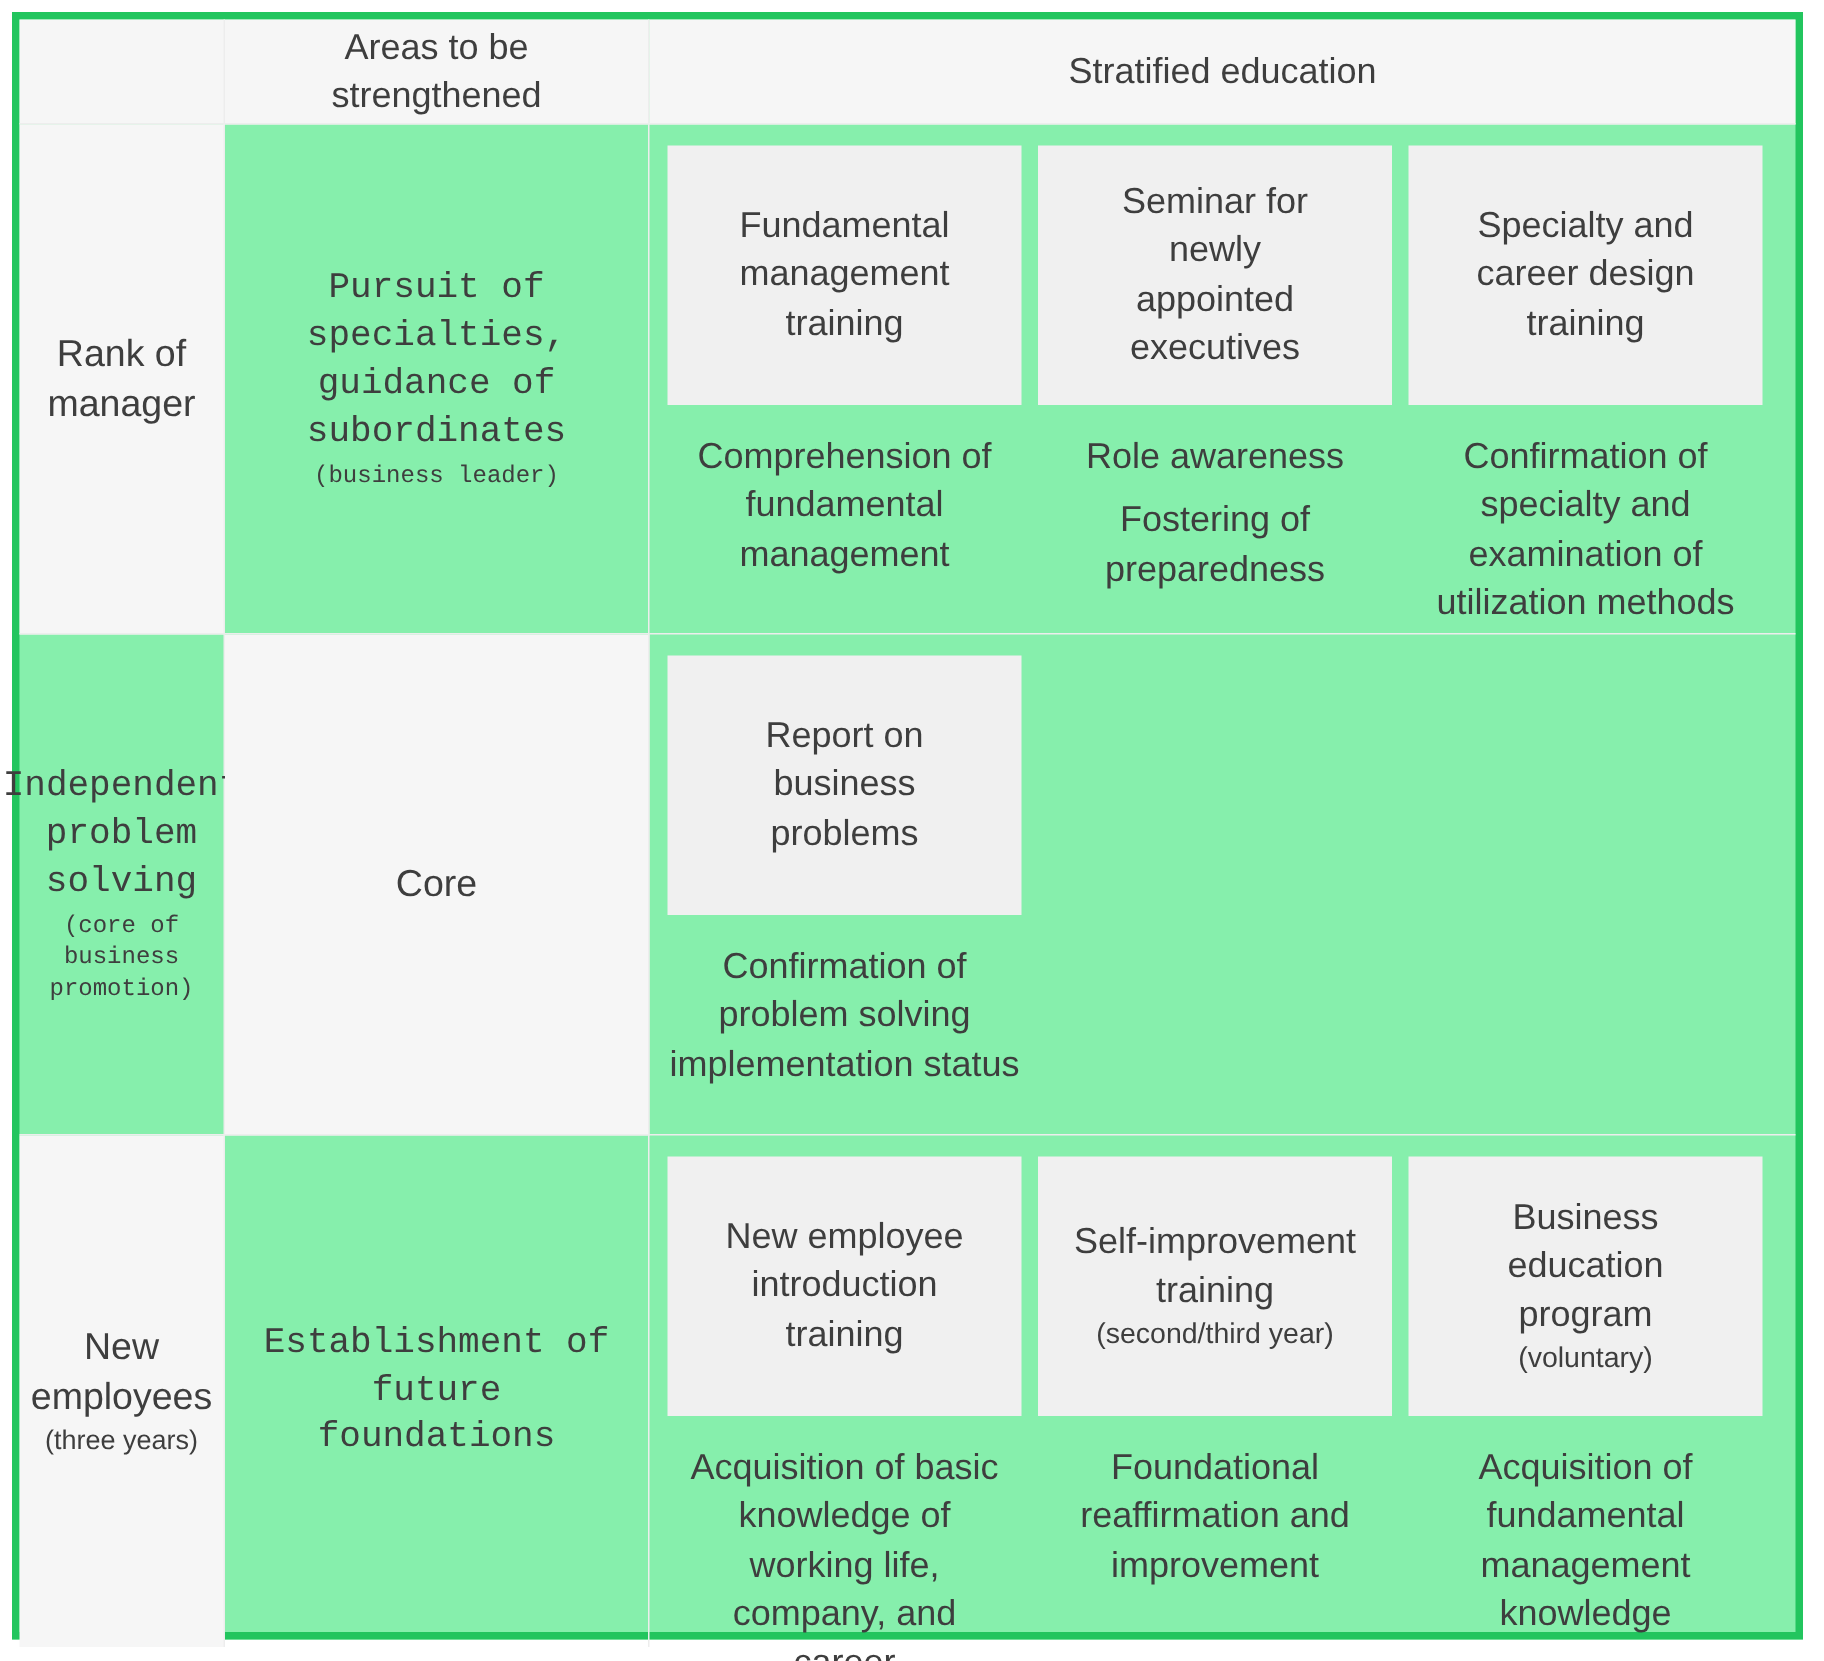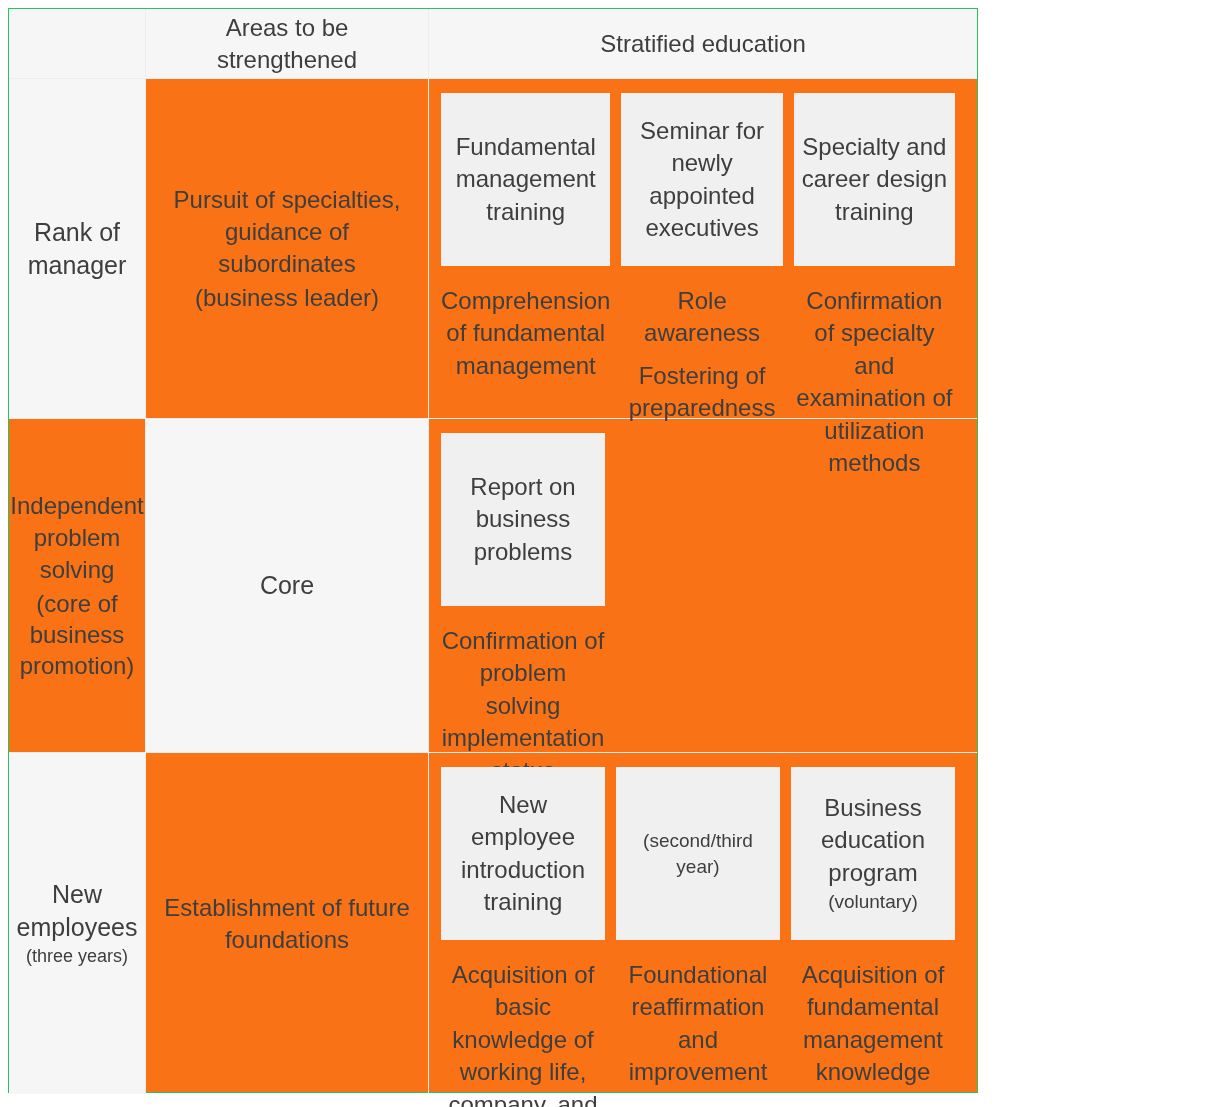--- a/index.html
+++ b/index.html
@@ -6,45 +6,45 @@
   html, body {
     margin: 0; padding: 0;
     width: 1216px; height: 1107px;
     background: #ffffff;
     font-family: "Liberation Sans", sans-serif;
     color: #3e3e3e;
   }
   .tbl {
     position: absolute;
     left: 8px; top: 8px;
-    width: 970px; height: 1085px;
+    width: 1194px; height: 1085px;
     display: grid;
     grid-template-columns: 137px 283px 1fr;
     grid-template-rows: 70px 340px 334px 341px;
-    border: 1px solid #22c55e;
-    background: #f97316;
+    border: 5px solid #22c55e;
+    background: #86efac;
   }
   .c {
     border-right: 1px solid #ededed;
     border-bottom: 1px solid #ededed;
     display: flex;
     flex-direction: column;
     align-items: center;
     justify-content: center;
     text-align: center;
   }
   .last-col { border-right: none; }
   .last-row { border-bottom: none; }
   .gray { background: #f6f6f6; }
 
   .hdr { font-size: 24px; line-height: 1.32; padding: 0 18px; }
   .rank { font-size: 25px; line-height: 1.3; padding: 0 8px; }
   .rank .note { font-size: 18px; line-height: 1.35; margin-top: 1px; }
-  .area { font-size: 24px; line-height: 1.33; padding: 0 12px; }
-  .area .note { font-size: 24px; line-height: 1.3; margin-top: 2px; }
+  .area { font-size: 24px; line-height: 1.33; padding: 0 12px; font-family: Liberation Mono, monospace; }
+  .area .note { font-size: 16px; line-height: 1.3; margin-top: 2px; }
   .area-inner { display: block; }
   .w190 { max-width: 190px; }
 
   .programs {
     display: grid;
     grid-template-columns: repeat(3, 1fr);
     column-gap: 11px;
     align-content: start;
     padding: 14px 22px 0 12px;
   }
@@ -155,20 +155,21 @@
     <div class="subcol">
       <div class="card">
         <span class="w160">New employee introduction training</span>
       </div>
       <div class="caption">
         <div class="outcome cw210">Acquisition of basic knowledge of working life, company, and career</div>
       </div>
     </div>
     <div class="subcol">
       <div class="card">
+        <span>Self-improvement training</span>
         <span class="note">(second/third year)</span>
       </div>
       <div class="caption">
         <div class="outcome">Foundational reaffirmation and improvement</div>
       </div>
     </div>
     <div class="subcol">
       <div class="card">
         <span class="w125">Business education program</span>
         <span class="note">(voluntary)</span>

